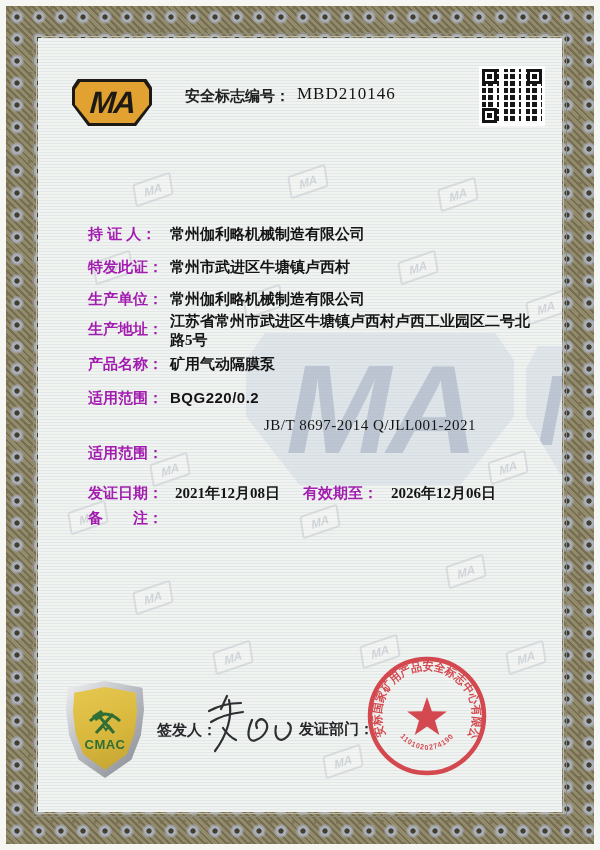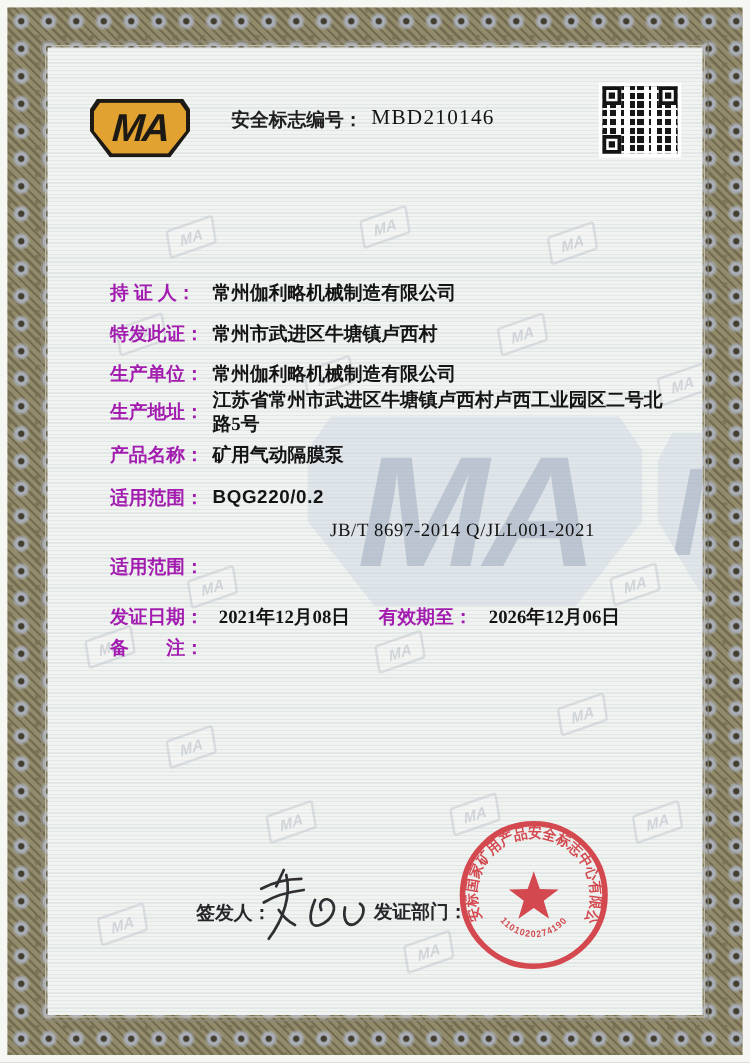--- a/index.html
+++ b/index.html
@@ -166,20 +166,32 @@
     <span class="abs lab" style="left:88px;top:444px">适用范围：</span>
 
     <span class="abs lab" style="left:88px;top:484px">发证日期：</span>
     <span class="abs val" style="left:175px;top:484px">2021年12月08日</span>
     <span class="abs lab" style="left:303px;top:484px">有效期至：</span>
     <span class="abs val" style="left:391px;top:484px">2026年12月06日</span>
 
     <span class="abs lab" style="left:88px;top:509px">备　　注：</span>
 
 
+    <div class="abs cmac">
+      <div class="cmac-inner">
+        <svg width="42" height="30" viewBox="0 0 42 30">
+          <path d="M6,15 Q21,1 36,15" fill="none" stroke="#2f6e35" stroke-width="3"></path>
+          <path d="M13,8 L30,27" stroke="#2f6e35" stroke-width="3"></path>
+          <path d="M29,8 L12,27" stroke="#2f6e35" stroke-width="3"></path>
+          <path d="M8,10 L17,4 L21,9 L12,15 Z" fill="#2f6e35"></path>
+          <path d="M16,24 l3,-4 3,4 3,-4 3,4" fill="none" stroke="#2f6e35" stroke-width="2"></path>
+        </svg>
+        <span class="cmac-text">CMAC</span>
+      </div>
+    </div>
 
     <span class="abs issuer-label">签发人：</span>
 
     <svg class="abs sig" width="100" height="70" viewBox="0 0 100 70">
       <g fill="none" stroke="#2f2f33" stroke-width="2.2" stroke-linecap="round">
         <path d="M31,6 L25,19"></path>
         <path d="M13,21 C24,15 37,13 45,13"></path>
         <path d="M15,32 C26,25 39,23 47,22"></path>
         <path d="M33,10 C37,26 31,45 19,61"></path>
         <path d="M27,38 C31,44 36,48 40,50"></path>

